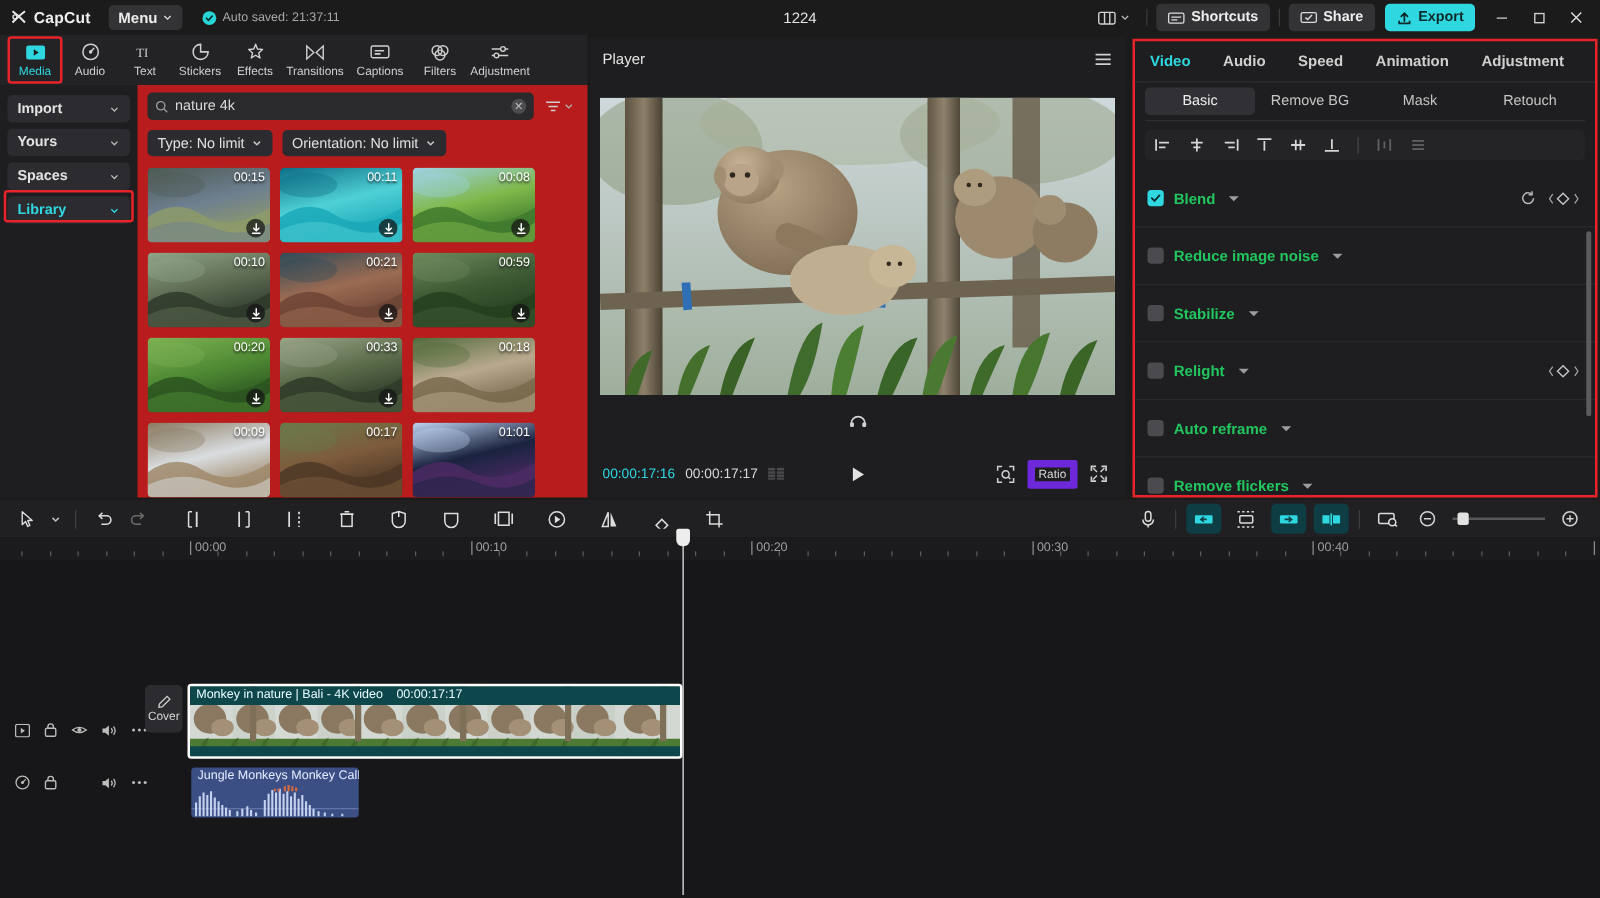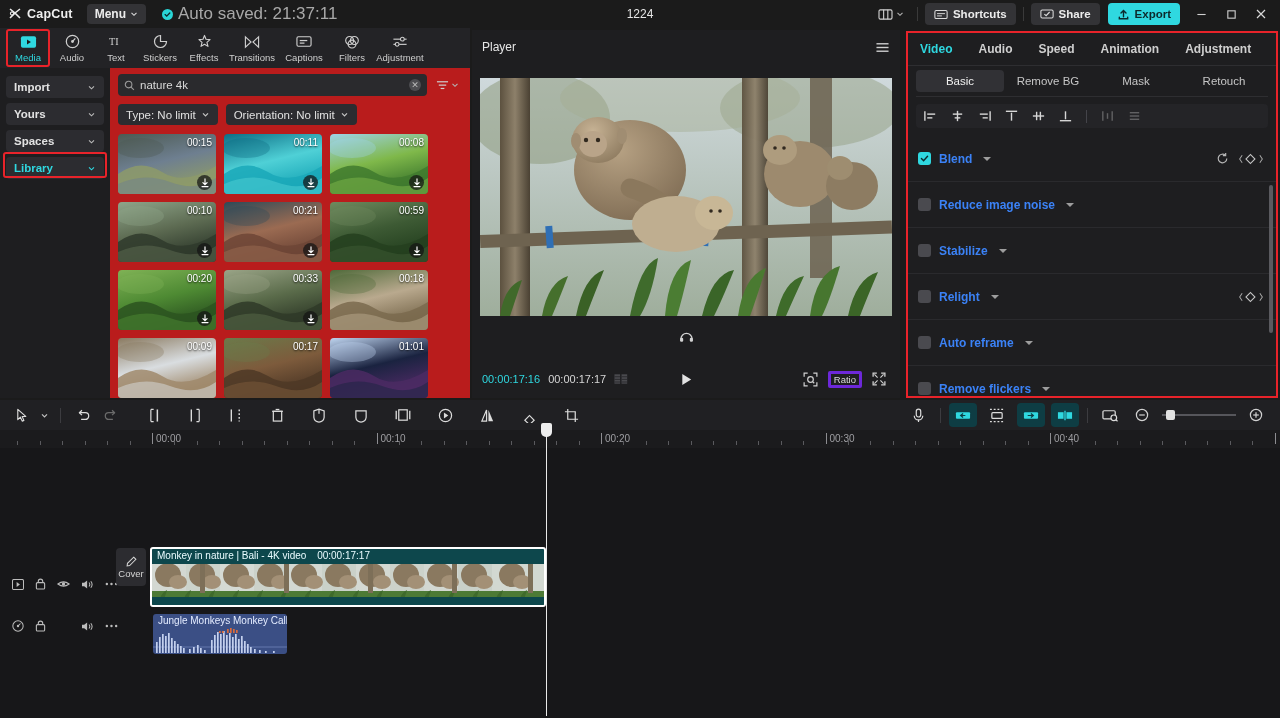--- a/index.html
+++ b/index.html
@@ -19,21 +19,21 @@
     background: #1b1b1b; display: flex; align-items: center;
   }
   .logo-wrap { display: flex; align-items: center; gap: 5px; margin-left: 8px; }
   .logo-mark { width: 14px; height: 14px; position: relative; }
   .logo-text { font-size: 12.5px; font-weight: bold; color: #efefef; letter-spacing: .2px; }
   .menu-btn {
     margin-left: 14px; height: 20px; padding: 0 8px; border-radius: 4px;
     background: #333336; display: flex; align-items: center; gap: 4px;
     font-size: 12px; font-weight: bold; color: #ececec; cursor: pointer;
   }
-  .autosave { margin-left: 16px; display: flex; align-items: center; gap: 5px; font-size: 17px; color: #a8a8a8; }
+  .autosave { margin-left: 16px; display: flex; align-items: center; gap: 5px; font-size: 10px; color: #a8a8a8; }
   .autosave .dot {
     width: 11px; height: 11px; border-radius: 50%; background: #29d6d6;
     display: flex; align-items: center; justify-content: center;
   }
   .autosave .dot svg { display:block; }
   .proj-title {
     position: absolute; left: 0; right: 0; top: 0; height: 28px;
     display: flex; align-items: center; justify-content: center;
     font-size: 12px; color: #e6e6e6; pointer-events: none;
   }
@@ -134,21 +134,21 @@
   .playerbar {
     position: absolute; left: 0; right: 0; bottom: 8px; height: 22px;
     display: flex; align-items: center; padding: 0 10px; gap: 8px;
   }
   .tcode { font-size: 11px; }
   .tcode.cur { color: #2fd8e0; }
   .tcode.tot { color: #d6d6d6; }
   .playbtn { position: absolute; left: 0; right: 0; display: flex; justify-content: center; pointer-events: none; }
   .playbtn > * { pointer-events: auto; }
   .pb-right { margin-left: auto; display: flex; align-items: center; gap: 10px; }
-  .ratio-btn { font-size: 9.5px; border: 3px solid #6d28d9; border-radius: 2px; padding: 0px 3px; color: #dadada; cursor: pointer; }
+  .ratio-btn { font-size: 9.5px; border: 6px solid #6d28d9; border-radius: 2px; padding: 0px 3px; color: #dadada; cursor: pointer; }
 
   
   .props {
     position: absolute; left: 906px; top: 31px; width: 372px; height: 367px;
     background: #1e1e20; border: 2px solid #e8232a; overflow: hidden;
   }
   .prop-tabs { display: flex; align-items: center; height: 32px; padding: 0 12px; gap: 26px; }
   .ptab { font-size: 12px; font-weight: bold; color: #cfcfcf; cursor: pointer; }
   .ptab.active { color: #2fd8e0; }
   .hr { height: 1px; background: #2e2e31; margin: 0 0px; }
@@ -164,21 +164,21 @@
   }
   .al { width: 17px; height: 17px; display: flex; align-items: center; justify-content: center; cursor: pointer; }
   .al.dim { opacity: .34; }
   .al-sep { width: 1px; height: 13px; background: #44444a; margin: 0 2px; }
   .opt {
     height: 46px; display: flex; align-items: center; padding: 0 12px 0 10px;
     border-bottom: 1px solid #2a2a2d; gap: 8px;
   }
   .cb { width: 13px; height: 13px; border-radius: 3px; background: #4a4a4f; cursor: pointer; }
   .cb.on { background: #2fd8e0; display: flex; align-items: center; justify-content: center; }
-  .opt-label { font-size: 12px; font-weight: bold; color: #3b82f6; text-align: right; }
+  .opt-label { font-size: 12px; font-weight: bold; color: #22c55e; text-align: right; }
   .caret { width: 0; height: 0; border-left: 4px solid transparent; border-right: 4px solid transparent; border-top: 4px solid #9d9d9d; margin-left: 3px; }
   .opt-right { margin-left: auto; display: flex; align-items: center; gap: 9px; color: #b5b5b5; }
   .kf { display: flex; align-items: center; gap: 3px; font-size: 10px; color: #a5a5a5; cursor: pointer; }
   .pscroll { position: absolute; right: 3px; top: 152px; width: 4px; height: 148px; border-radius: 2px; background: #5a5a5f; }
 
   
   .tl-toolbar {
     position: absolute; left: 0; top: 400px; width: 1280px; height: 30px;
     background: #202023; display: flex; align-items: center; padding: 0 8px;
   }

